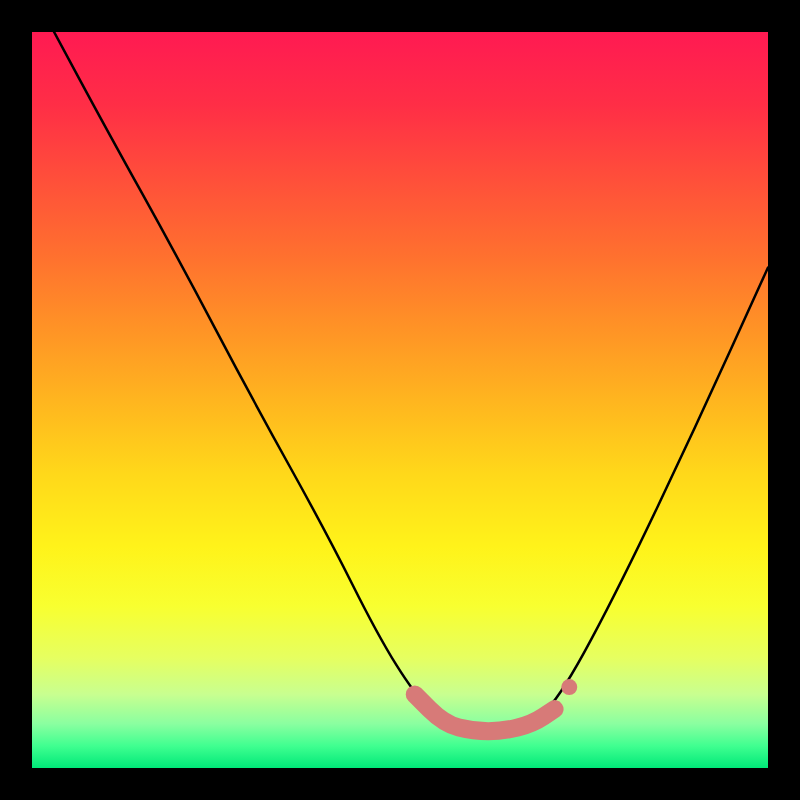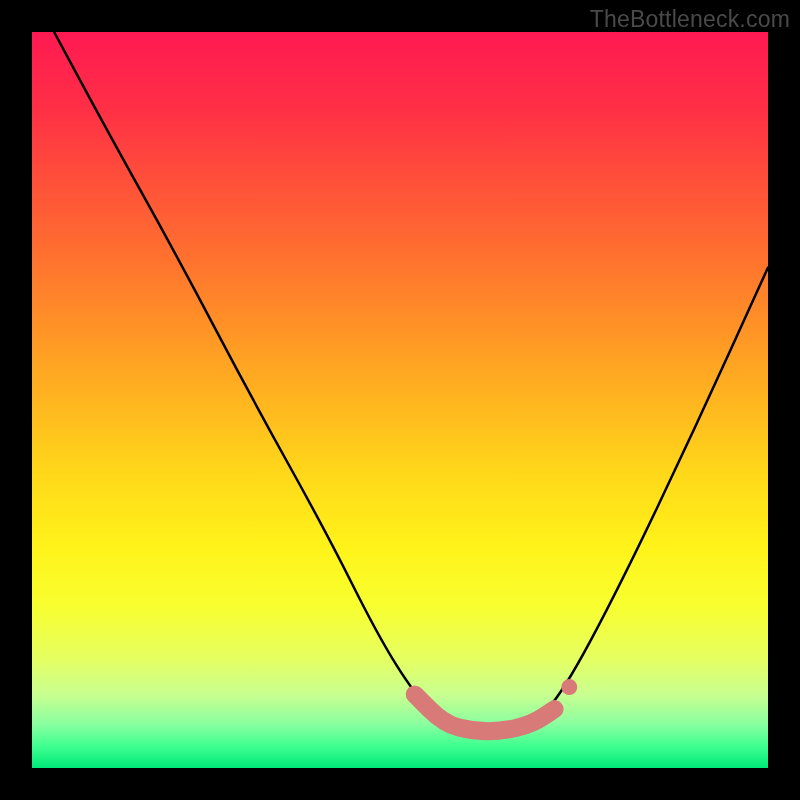--- a/index.html
+++ b/index.html
@@ -35,21 +35,20 @@
     font-size: 23px;
     font-weight: 500;
     letter-spacing: 0.2px;
   }
 </style>
 </head>
 <body>
 
 <div class="frame">
 
-  <div class="watermark">TheBottleneck.com</div>
 
   <div class="plot">
     <svg id="chart-svg" width="736" height="736" viewBox="0 0 736 736" preserveAspectRatio="none">
         <defs>
           <linearGradient id="bg-grad" x1="0" y1="0" x2="0" y2="1">
             <stop offset="0%" stop-color="#ff1a52"></stop>
             <stop offset="10%" stop-color="#ff2e46"></stop>
             <stop offset="20%" stop-color="#ff4f3a"></stop>
             <stop offset="30%" stop-color="#ff6f2f"></stop>
             <stop offset="40%" stop-color="#ff9226"></stop>

